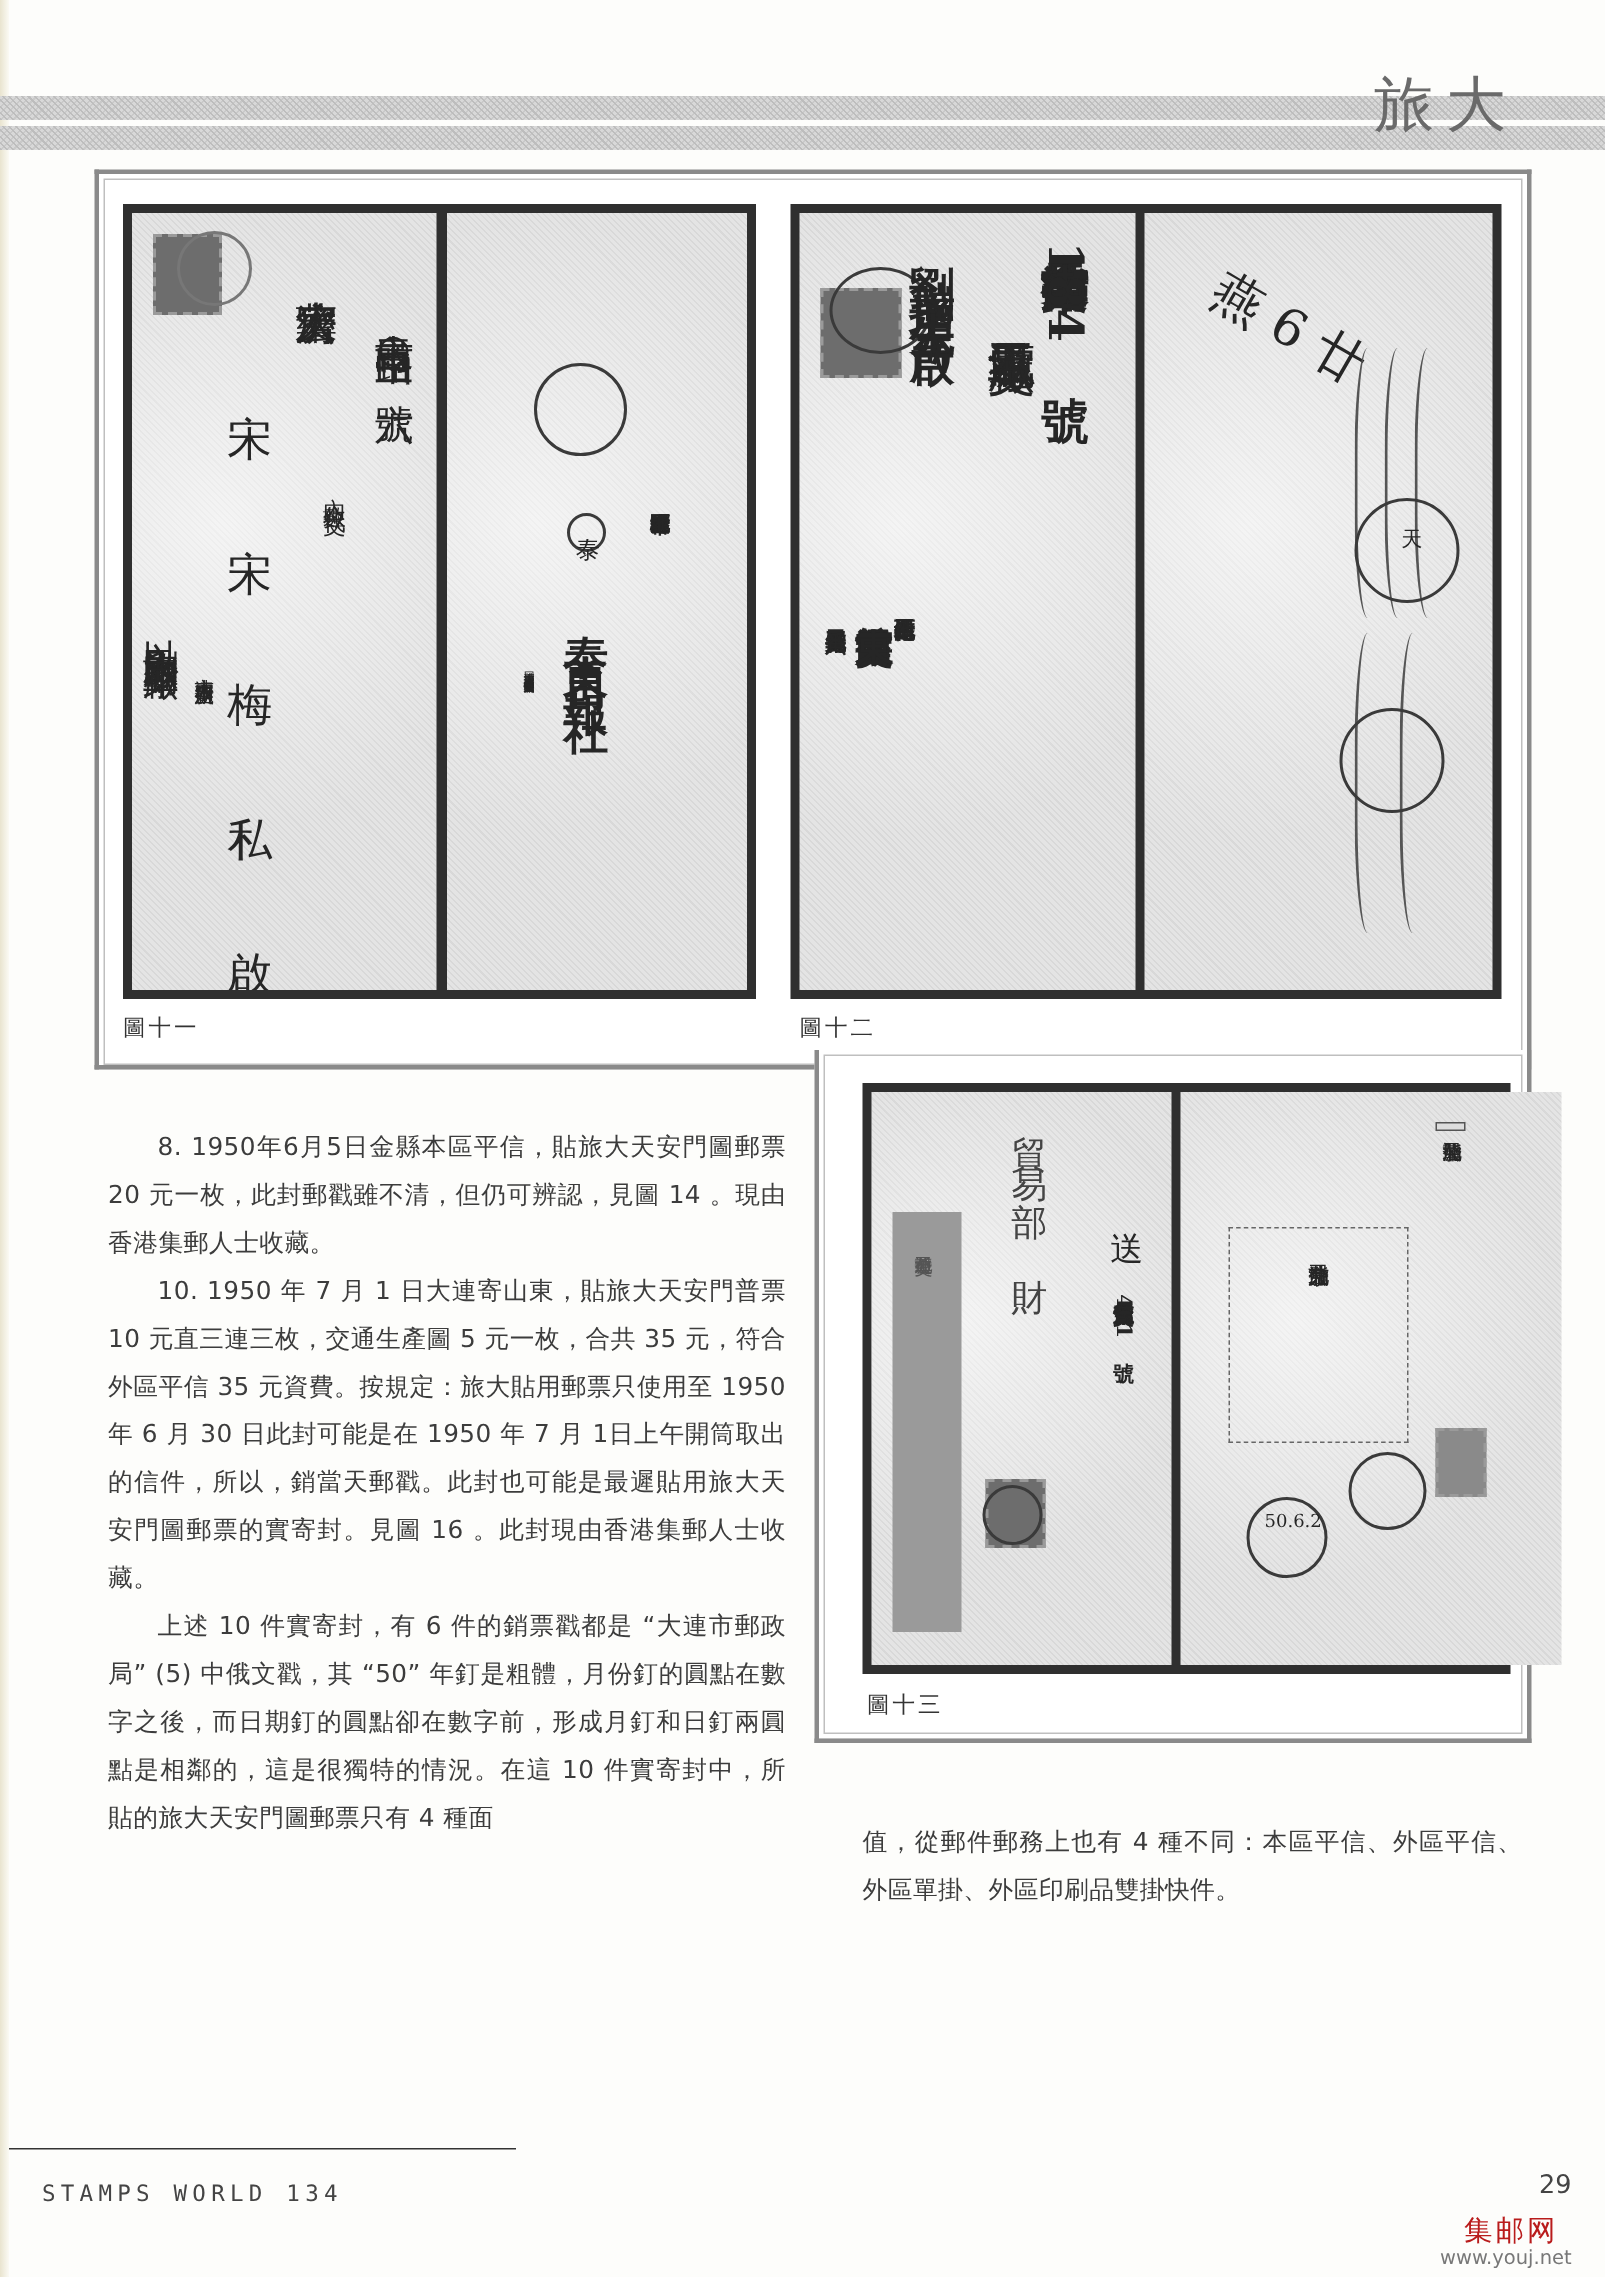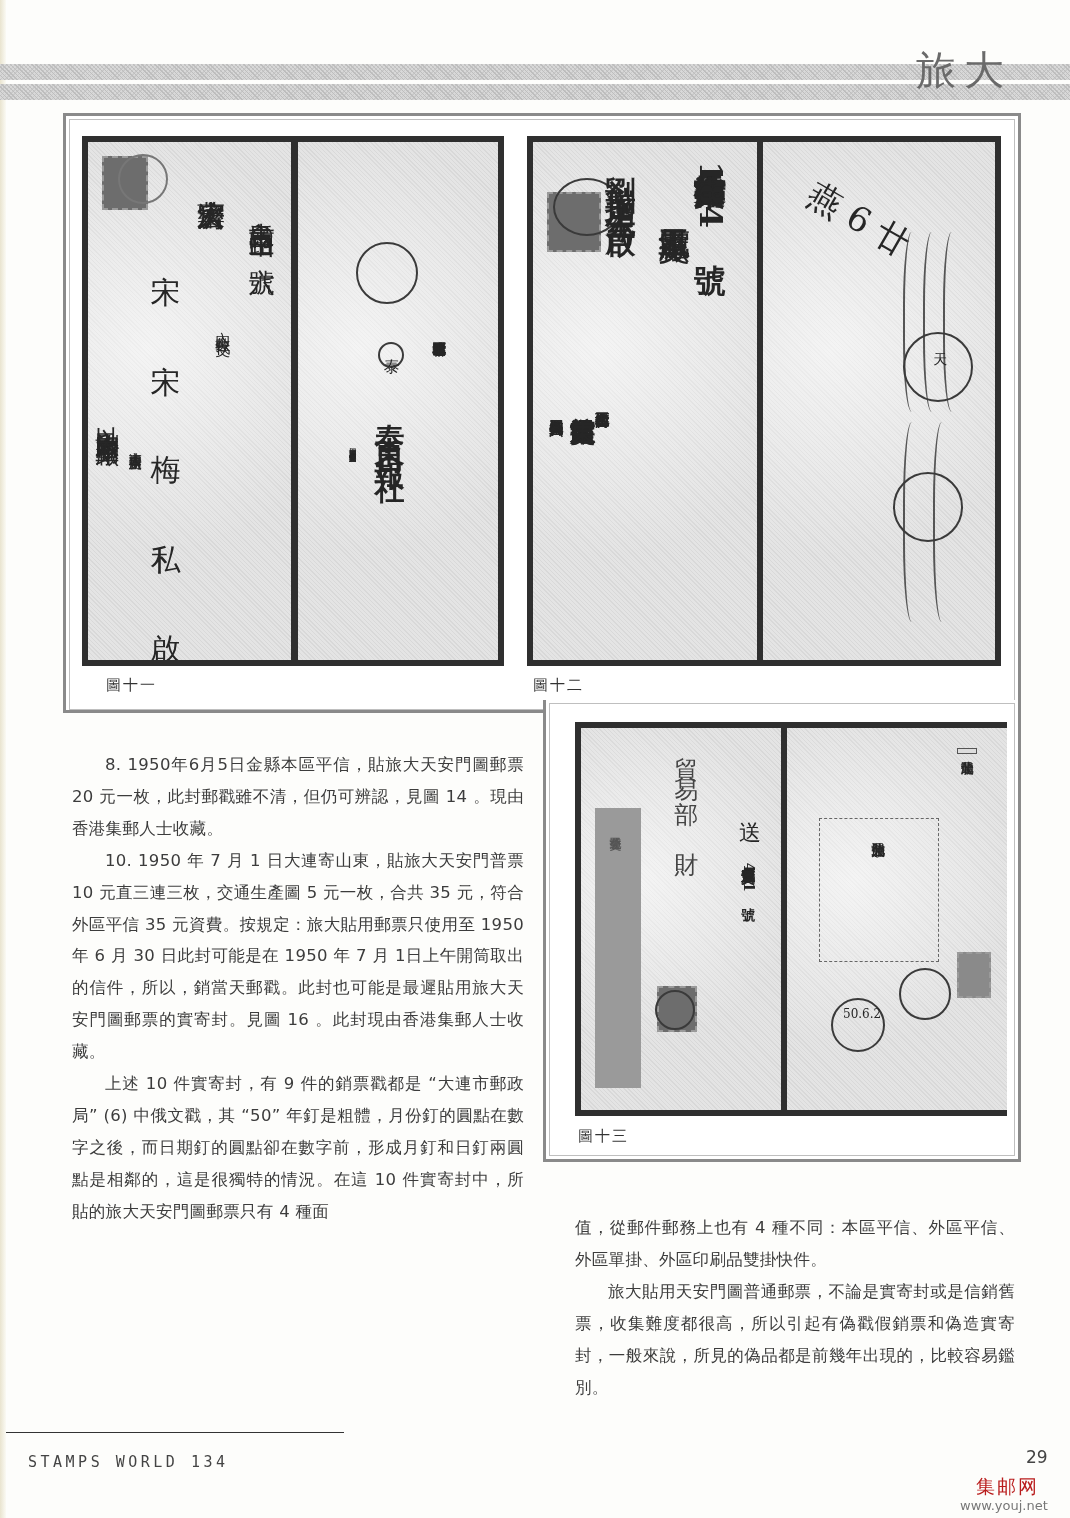--- a/index.html
+++ b/index.html
@@ -133,21 +133,21 @@
 
   <div class="envelope" style="left:216px; width:200px;">
     <div class="postmark" style="left:58px; top:100px; width:62px; height:62px;"></div>
     <div class="vtext" style="left:134px; top:190px; font-size:13px; font-weight:bold;">大連市飛驛町本七番地</div>
     <div class="postmark" style="left:80px; top:200px; width:26px; height:26px; border-width:2px;"></div>
     <div class="vtext" style="left:85px; top:204px; font-size:16px;">泰</div>
     <div class="vtext" style="left:76px; top:258px; font-size:30px; letter-spacing:12px; font-weight:bold;">泰東日報社</div>
     <div class="vtext" style="left:36px; top:300px; font-size:8px; width:22px; height:170px; overflow:hidden;">振替口座大連 三七三番 大連郵便局私書函第十九號</div>
   </div>
 </div>
-<div class="caption" style="left:82px; top:676px;margin-left:24px;">圖十一</div>
+<div class="caption" style="left:82px; top:676px;">圖十一</div>
 
 <div class="photo" style="left:527px; top:136px; width:474px; height:530px;">
   <div class="envelope" style="left:6px; width:224px;">
     <div class="stamp" style="left:14px; top:50px; width:50px; height:56px;"></div>
     <div class="postmark" style="left:20px; top:36px; width:68px; height:58px;"></div>
     <div class="vtext" style="left:160px; top:8px; font-size:32px; font-weight:bold;">天津南市榮吉街 184 號</div>
     <div class="vtext" style="left:124px; top:62px; font-size:32px;">源昌電氣工廠交</div>
     <div class="vtext" style="left:72px; top:10px; font-size:30px; font-weight:bold;">劉 瑞 增 先生 台 啟</div>
     <div class="vtext" style="left:36px; top:256px; font-size:25px; font-weight:bold;">大連交通旅館書東</div>
     <div class="vtext" style="left:62px; top:260px; font-size:14px; font-weight:bold;">西崗街三七番地</div>
@@ -170,39 +170,38 @@
 <div class="photo" style="left:575px; top:722px; width:432px; height:394px;">
   <div class="envelope" style="left:6px; width:200px;">
     <div style="position:absolute; left:14px; top:80px; width:46px; height:280px; background:#9a9a9a;"></div>
     <div class="vtext" style="left:28px; top:100px; font-size:12px; color:#555;">華北交通公司</div>
     <div class="vtext" style="left:92px; top:10px; font-size:24px; letter-spacing:22px; color:#444;">貿易部 財</div>
     <div class="vtext" style="left:158px; top:76px; font-size:22px;">送</div>
     <div class="vtext" style="left:160px; top:130px; font-size:14px; font-weight:bold;">東屋發文號第 461 號</div>
     <div class="stamp" style="left:76px; top:258px; width:36px; height:42px;"></div>
     <div class="postmark" style="left:74px; top:262px; width:40px; height:40px;"></div>
   </div>
-  <div class="envelope" style="left:212px; width:220px;">
+  <div class="envelope" style="left:212px; width:254px;">
     <div style="position:absolute; left:32px; top:90px; width:118px; height:142px; border:1px dashed #666;"></div>
     <div class="vtext" style="left:84px; top:104px; font-size:14px;">北京油脂分公司</div>
     <div class="vtext" style="left:170px; top:20px; font-size:13px; background:#ddd; border:1px solid #555; padding:2px;">華北油脂公司</div>
     <div class="postmark" style="left:44px; top:270px; width:54px; height:54px;"></div>
     <div class="vtext" style="left:56px; top:280px; font-size:12px; writing-mode:horizontal-tb;">50.6.2</div>
     <div class="postmark" style="left:112px; top:240px; width:52px; height:52px;"></div>
     <div class="stamp" style="left:170px; top:224px; width:30px; height:42px; background:#8a8a8a;"></div>
   </div>
 </div>
 <div class="caption" style="left:578px; top:1127px;">圖十三</div>
 
 <div class="col col-left">
   <p>8. 1950年6月5日金縣本區平信，貼旅大天安門圖郵票 20 元一枚，此封郵戳雖不清，但仍可辨認，見圖 14 。現由香港集郵人士收藏。</p>
   <p>10. 1950 年 7 月 1 日大連寄山東，貼旅大天安門普票 10 元直三連三枚，交通生產圖 5 元一枚，合共 35 元，符合外區平信 35 元資費。按規定：旅大貼用郵票只使用至 1950 年 6 月 30 日此封可能是在 1950 年 7 月 1日上午開筒取出的信件，所以，銷當天郵戳。此封也可能是最遲貼用旅大天安門圖郵票的實寄封。見圖 16 。此封現由香港集郵人士收藏。</p>
-  <p>上述 10 件實寄封，有 9 件的銷票戳都是 “大連市郵政局” (6) 中俄文戳，其 “50” 年釘是粗體，月份釘的圓點在數字之後，而日期釘的圓點卻在數字前，形成月釘和日釘兩圓點是相鄰的，這是很獨特的情況。在這 10 件實寄封中，所貼的旅大天安門圖郵票只有 4 種面</p>
+  <p>上述 10 件實寄封，有 6 件的銷票戳都是 “大連市郵政局” (5) 中俄文戳，其 “50” 年釘是粗體，月份釘的圓點在數字之後，而日期釘的圓點卻在數字前，形成月釘和日釘兩圓點是相鄰的，這是很獨特的情況。在這 10 件實寄封中，所貼的旅大天安門圖郵票只有 4 種面</p>
 </div>
 <div class="col col-right">
   <p class="noindent">值，從郵件郵務上也有 4 種不同：本區平信、外區平信、外區單掛、外區印刷品雙掛快件。</p>
-  <p>旅大貼用天安門圖普通郵票，不論是實寄封或是信銷舊票，收集難度都很高，所以引起有偽戳假銷票和偽造實寄封，一般來說，所見的偽品都是前幾年出現的，比較容易鑑別。</p>
 </div>
 
 <div class="footer-rule"></div>
 <div class="footer-mag">STAMPS WORLD 134</div>
 <div class="page-num">29</div>
 <div class="watermark-cn">集邮网</div>
 <div class="watermark-url">www.youj.net</div>
 
 </body></html>

